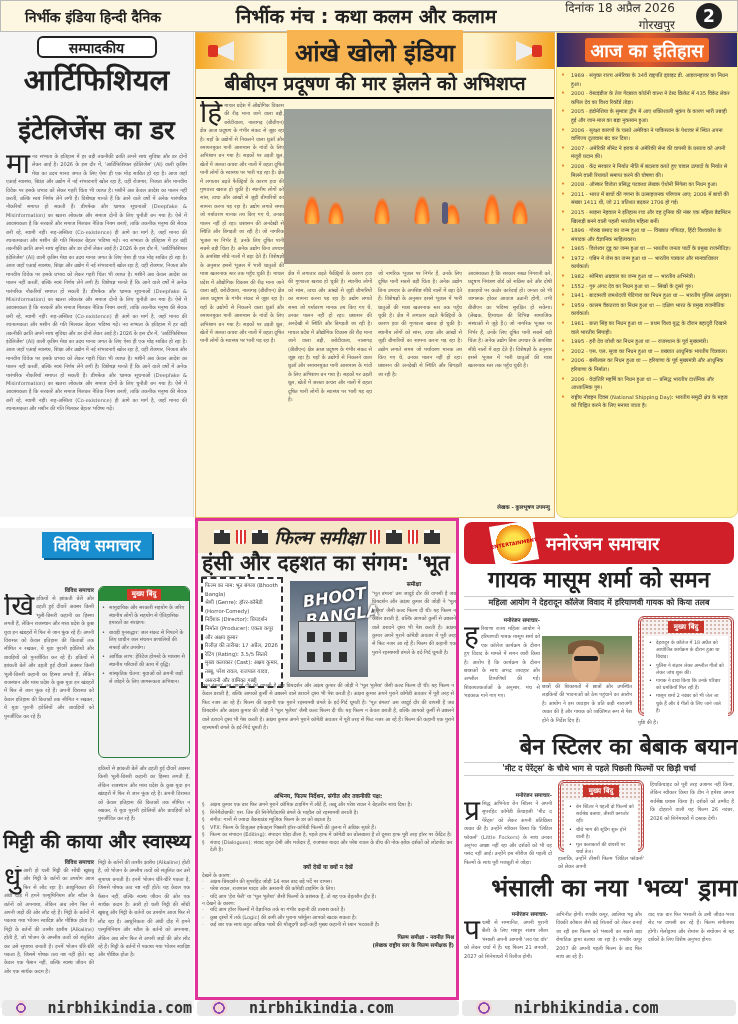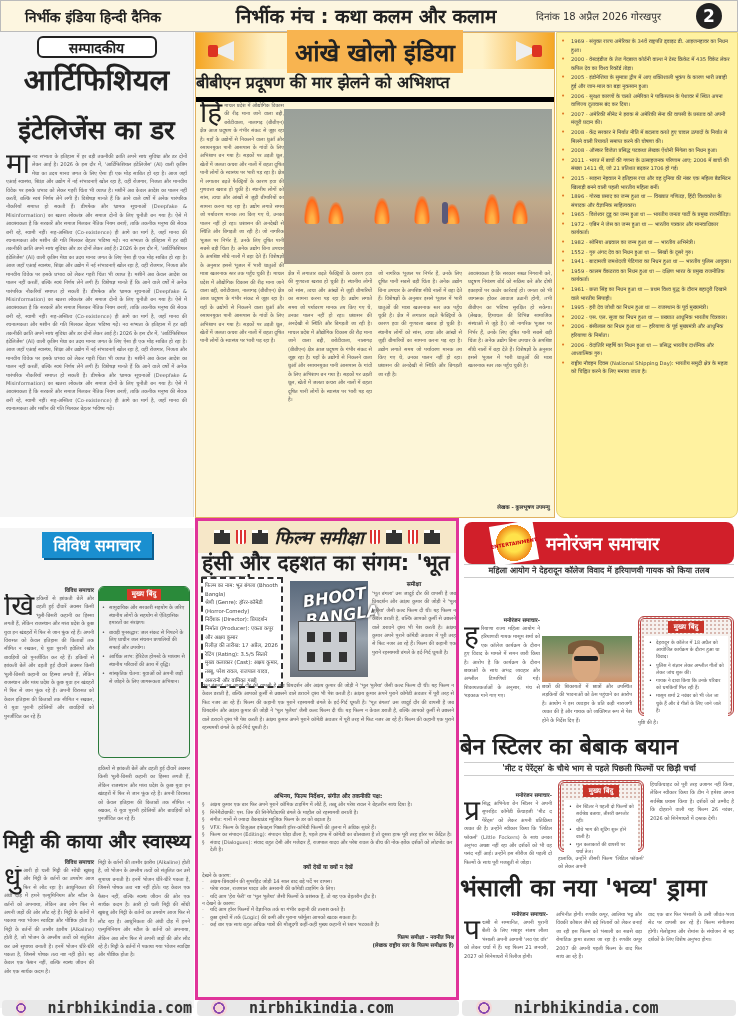--- a/index.html
+++ b/index.html
@@ -2,37 +2,37 @@
 <html><head>
 <meta charset="utf-8">
 <style>
 *{box-sizing:border-box;margin:0;padding:0}
 html,body{width:738px;height:1024px;overflow:hidden;background:#fff}
 body{font-family:"DejaVu Sans",sans-serif;position:relative;color:#222}
 .abs{position:absolute}
 .header{left:0;top:0;width:738px;height:32px;background:#fdf6e0;border-bottom:2px dashed #999;display:flex;align-items:center;border:1px solid #bbb}
 .header .paper-name{font-family:"DejaVu Sans",sans-serif;font-weight:bold;font-size:14px;padding-left:24px;width:195px;color:#222}
 .header .column-name{font-family:"DejaVu Sans",sans-serif;font-weight:bold;font-size:19px;width:340px;text-align:center;color:#222}
-.header .dateline{font-size:10px;width:160px;padding-right:21px;color:#333}
+.header .dateline{font-size:12px;width:160px;text-align:right;padding-right:21px;color:#333}
 .header .page-num{width:26px;height:26px;border-radius:50%;background:#222;color:#fff;font-weight:bold;font-size:17px;display:flex;align-items:center;justify-content:center}
 .body-text{font-size:5px;line-height:8.4px;color:#555;text-align:justify}
 
 .editorial{left:0;top:32px;width:194px;height:485px;background:#f5f5f5;border-right:1px solid #ddd}
 .ed-banner{margin:4px auto 0;width:120px;height:22px;background:#fff;border:2px solid #222;border-radius:6px;display:flex;align-items:center;justify-content:center;font-weight:bold;font-size:14px;color:#222}
 .ed-title1{text-align:center;font-weight:bold;font-size:29px;line-height:36px;margin-top:4px;color:#222}
 .ed-title2{text-align:center;font-weight:bold;font-size:26px;line-height:36px;margin-top:14px;color:#222}
 .dropcap-row{display:flex;padding:0 6px}
 
 .aankhen{left:195px;top:32px;width:360px;height:486px;background:#fdf6d8;border:1px solid #e0b060}
 .ak-banner{height:36px;background:linear-gradient(90deg,#f5a623,#fff2c9 20%,#fff2c9 80%,#f5a623);display:flex;align-items:center;justify-content:space-between;padding:0 10px}
 .megaphone{width:34px;height:24px;position:relative}
 .megaphone .cone{position:absolute;left:6px;top:2px;width:0;height:0;border-top:10px solid transparent;border-bottom:10px solid transparent;border-right:22px solid #eee;}
 .megaphone .bell{position:absolute;left:2px;top:6px;width:10px;height:12px;background:#d32;border-radius:2px}
 .ak-title{font-weight:bold;font-size:24px;color:#222;background:#f8b450;padding:5px 8px}
-.ak-sub{font-weight:bold;font-size:16px;line-height:28px;color:#222;border-bottom:5px solid #000000}
+.ak-sub{font-weight:bold;font-size:19px;text-align:center;line-height:28px;color:#222;border-bottom:2px solid #000000}
 .ak-photo{left:88px;top:76px;width:268px;height:155px;background:linear-gradient(180deg,#9aa09a 0%,#a9ad9f 45%,#c0a98a 60%,#b59c84 75%,#a69a8c 100%)}
 .flame{position:absolute;bottom:40px;width:16px;height:28px;background:radial-gradient(ellipse at bottom,#ffb347 20%,#ff6a1a 60%,transparent 75%);border-radius:50% 50% 20% 20%}
 .ak-col{position:absolute;width:84px}
 
 .history{left:556px;top:32px;width:182px;height:486px;background:#fff2a0;border:1px solid #e8d57a;border-radius:0 0 8px 8px}
 .hist-banner{height:34px;background:linear-gradient(90deg,#2c2a6b,#e05a2a 50%,#2c2a6b);display:flex;align-items:center;justify-content:center}
 .hist-banner span{color:#fff;font-weight:bold;font-size:18px;background:#f06a2a;padding:0 6px;border-radius:3px}
 .hist-list{list-style:none;padding:4px 4px 0 10px}
 .hist-list li{font-size:5.2px;line-height:8.6px;color:#444;position:relative;padding-left:4px;margin-bottom:1px}
 .hist-list li::before{content:"•";position:absolute;left:-6px;color:#e07a2a;font-size:7px}
@@ -63,21 +63,21 @@
 .film-dashes li{font-size:5px;line-height:7.5px;color:#555;list-style:none;padding-left:8px;position:relative}
 .film-dashes li::before{content:"§";position:absolute;left:0;color:#666}
 .film-minus li::before{content:"-"}
 
 .ent{left:460px;top:518px;width:278px;height:482px;background:#fff}
 .ent-banner{height:42px;background:#d11f2a;border-radius:8px;display:flex;align-items:center;margin:4px 4px 0}
 .ent-logo{width:44px;height:40px;margin-left:28px;background:radial-gradient(circle,#ffe24a 30%,#f08a1a 60%,#fff 61%);display:flex;align-items:center;justify-content:center;font-size:5px;font-weight:bold;color:#c01;transform:rotate(-10deg)}
 .ent-banner .et{color:#fff;font-weight:bold;font-size:18px;margin-left:10px}
 .ent-h1{font-weight:bold;font-size:22px;text-align:center;line-height:32px;color:#222}
 .ent-sub{font-size:8px;font-weight:bold;text-align:center;line-height:12px;color:#333;border-top:1px solid #ccc;border-bottom:1px solid #ccc;margin:0 4px}
-.ent-h2{font-weight:bold;font-size:22px;text-align:left;line-height:30px;color:#222}
+.ent-h2{font-weight:bold;font-size:22px;text-align:right;line-height:30px;color:#222}
 .mukhya-red{border:3px double #b44;border-radius:6px;background:#f6f1ee;background-image:radial-gradient(#d8b8b0 1px,transparent 1px);background-size:4px 4px}
 .mukhya-red .mh{display:flex;justify-content:center;padding-top:2px}
 .mukhya-red .mh span{background:#c8342a;color:#fff;font-size:7px;font-weight:bold;padding:0 6px;line-height:12px}
 .mukhya-red ul{list-style:none;padding:3px 4px 3px 12px;background:#fff;margin:3px}
 .mukhya-red li{font-size:4.8px;line-height:7.2px;color:#555;position:relative;margin-bottom:1px}
 .mukhya-red li::before{content:"•";position:absolute;left:-7px;color:#333}
 .singer{position:absolute;left:82px;top:118px;width:90px;height:78px;background:linear-gradient(180deg,#6a8a5a,#c8a080 50%,#e07030 85%)}
 .singer .face{position:absolute;left:30px;top:10px;width:28px;height:36px;background:#d8a880;border-radius:40%}
 .singer .hair{position:absolute;left:26px;top:4px;width:36px;height:14px;background:#7a5a3a;border-radius:50% 50% 0 0}
 .singer .glasses{position:absolute;left:32px;top:20px;width:24px;height:5px;background:#222;border-radius:2px}
@@ -150,20 +150,23 @@
   <div class="ak-col body-text" style="left:182px;top:236px;height:242px;overflow:hidden">
     <span>जो नागरिक भूजल पर निर्भर हैं, उनके लिए दूषित पानी सबसे बड़ी चिंता है। अनेक उद्योग बिना उपचार के अपशिष्ट सीधे नालों में बहा देते हैं। विशेषज्ञों के अनुसार इससे भूजल में भारी धातुओं की मात्रा खतरनाक स्तर तक पहुँच चुकी है।</span> <span>क्षेत्र में लगातार बढ़ते फैक्ट्रियों के कारण हवा की गुणवत्ता खराब हो चुकी है। स्थानीय लोगों को सांस, त्वचा और आंखों से जुड़ी बीमारियों का सामना करना पड़ रहा है। उद्योग लगाते समय जो पर्यावरण मानक तय किए गए थे, उनका पालन नहीं हो रहा। प्रशासन की अनदेखी से स्थिति और बिगड़ती जा रही है।</span>
   </div>
   <div class="ak-col body-text" style="left:272px;top:236px;height:226px;overflow:hidden">
     <span>आवश्यकता है कि सरकार सख्त निगरानी करे, प्रदूषण नियंत्रण बोर्ड को सक्रिय करे और दोषी इकाइयों पर कठोर कार्रवाई हो। जनता को भी जागरूक होकर आवाज उठानी होगी, तभी बीबीएन का भविष्य सुरक्षित हो सकेगा। (लेखक, हिमाचल की विभिन्न सामाजिक संस्थाओं से जुड़े हैं।)</span> <span>जो नागरिक भूजल पर निर्भर हैं, उनके लिए दूषित पानी सबसे बड़ी चिंता है। अनेक उद्योग बिना उपचार के अपशिष्ट सीधे नालों में बहा देते हैं। विशेषज्ञों के अनुसार इससे भूजल में भारी धातुओं की मात्रा खतरनाक स्तर तक पहुँच चुकी है।</span>
   </div>
   <div class="abs byline" style="left:272px;top:470px;width:82px">लेखक - कुलभूषण उपमन्यु</div>
 </div>
 
 <div class="abs history">
+  <div class="hist-banner">
+      <span>आज का इतिहास</span>
+    </div>
   <ul class="hist-list">
     <li>1969 - संयुक्त राज्य अमेरिका के 34वें राष्ट्रपति ड्वाइट डी. आइजनहावर का निधन हुआ।</li>
     <li>2000 - वेस्टइंडीज के तेज गेंदबाज कोर्टनी वाल्श ने टेस्ट क्रिकेट में 435 विकेट लेकर कपिल देव का विश्व रिकॉर्ड तोड़ा।</li>
     <li>2005 - इंडोनेशिया के सुमात्रा द्वीप में आए शक्तिशाली भूकंप के कारण भारी तबाही हुई और जान-माल का बड़ा नुकसान हुआ।</li>
     <li>2006 - सुरक्षा कारणों के चलते अमेरिका ने पाकिस्तान के पेशावर में स्थित अपना वाणिज्य दूतावास बंद कर दिया।</li>
     <li>2007 - अमेरिकी सीनेट ने इराक से अमेरिकी सेना की वापसी के प्रस्ताव को अपनी मंजूरी प्रदान की।</li>
     <li>2008 - केंद्र सरकार ने निर्यात नीति में बदलाव करते हुए चावल उत्पादों के निर्यात से मिलने वाली रियायतें समाप्त करने की घोषणा की।</li>
     <li>2008 - ऑस्कर विजेता प्रसिद्ध पटकथा लेखक ऐंथोनी मिंगेला का निधन हुआ।</li>
     <li>2011 - भारत में बाघों की गणना के उत्साहजनक परिणाम आए; 2006 में बाघों की संख्या 1411 थी, जो 21 प्रतिशत बढ़कर 1706 हो गई।</li>
     <li>2015 - साइना नेहवाल ने इतिहास रचा और वह दुनिया की नंबर एक महिला बैडमिंटन खिलाड़ी बनने वाली पहली भारतीय महिला बनीं।</li>
@@ -275,20 +278,21 @@
     <div class="byline" style="margin-top:4px">फिल्म समीक्षा - नवनीत मिश्र</div>
     <div class="byline">(लेखक राष्ट्रीय स्तर के फिल्म समीक्षक हैं)</div>
   </div>
 </div>
 
 <div class="abs ent">
   <div class="ent-banner">
     <div class="ent-logo">ENTERTAINMENT</div>
     <div class="et">मनोरंजन समाचार</div>
   </div>
+  <div class="ent-h1">गायक मासूम शर्मा को समन</div>
   <div class="ent-sub">महिला आयोग ने देहरादून कॉलेज विवाद में हरियाणवी गायक को किया तलब</div>
   <div style="position:absolute;left:4px;top:98px;width:76px">
     <div class="byline">मनोरंजन समाचार-</div>
     <div class="body-text" style="height:108px;overflow:hidden">
       <span class="bigdrop">ह</span>
       <span>रियाणा राज्य महिला आयोग ने हरियाणवी गायक मासूम शर्मा को एक कॉलेज कार्यक्रम के दौरान हुए विवाद के मामले में समन जारी किया है। आरोप है कि कार्यक्रम के दौरान छात्राओं के साथ अभद्र व्यवहार और अश्लील टिप्पणियाँ की गईं। शिकायतकर्ताओं के अनुसार, मंच से भड़काऊ गाने गाए गए।</span>
     </div>
   </div>
   <div class="singer">
       <div class="hair"></div>

